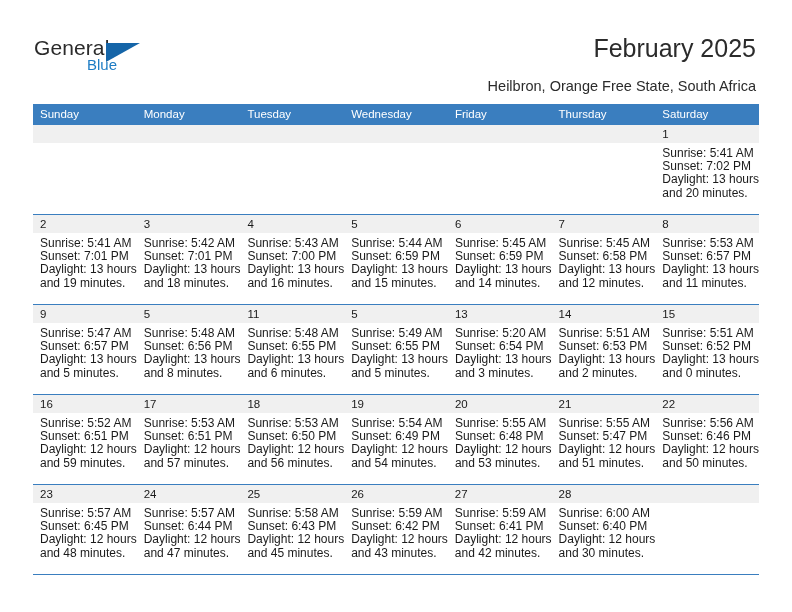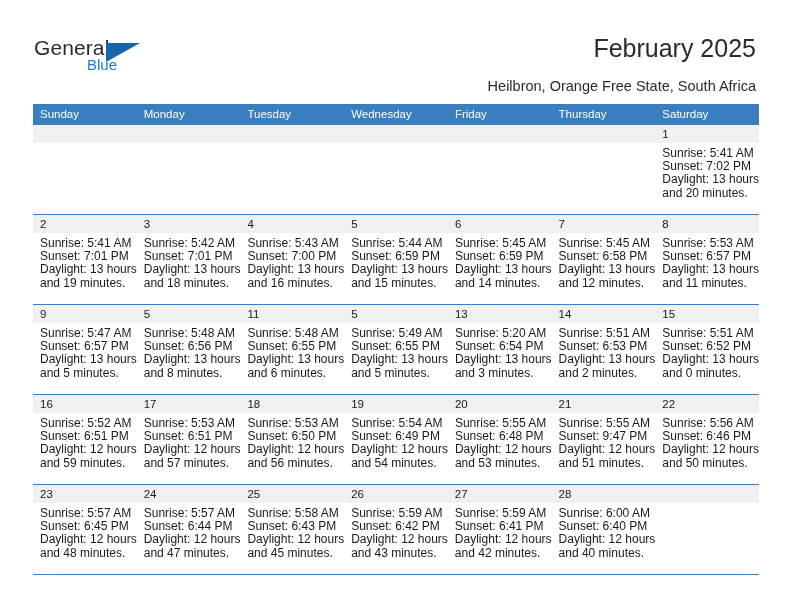--- a/index.html
+++ b/index.html
@@ -465,21 +465,21 @@
           <div>Daylight: 12 hours</div>
           <div>and 53 minutes.</div>
         </div>
       </div>
       <div class="day-cell">
         <div class="daynum-band">
             <div class="daynum">21</div>
           </div>
         <div class="day-info">
           <div>Sunrise: 5:55 AM</div>
-          <div>Sunset: 9:47 PM</div>
+          <div>Sunset: 5:47 PM</div>
           <div>Daylight: 12 hours</div>
           <div>and 51 minutes.</div>
         </div>
       </div>
       <div class="day-cell">
         <div class="daynum-band">
             <div class="daynum">22</div>
           </div>
         <div class="day-info">
           <div>Sunrise: 5:56 AM</div>
@@ -547,21 +547,21 @@
         </div>
       </div>
       <div class="day-cell">
         <div class="daynum-band">
             <div class="daynum">28</div>
           </div>
         <div class="day-info">
           <div>Sunrise: 6:00 AM</div>
           <div>Sunset: 6:40 PM</div>
           <div>Daylight: 12 hours</div>
-          <div>and 40 minutes.</div>
+          <div>and 30 minutes.</div>
         </div>
       </div>
       <div class="day-cell empty">
         <div class="daynum-band">
             <div class="daynum"></div>
           </div>
         <div class="day-info">
           <div></div>
           <div></div>
           <div></div>

